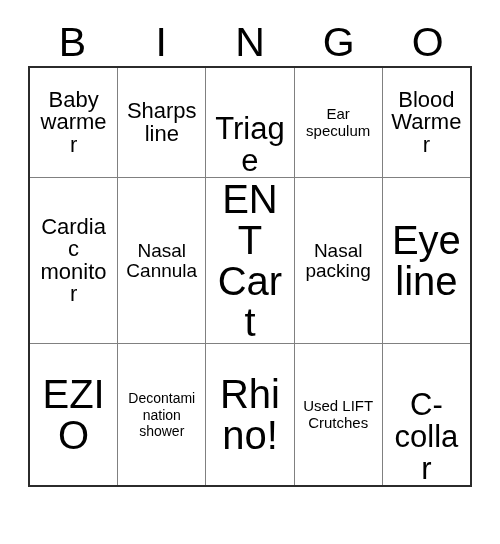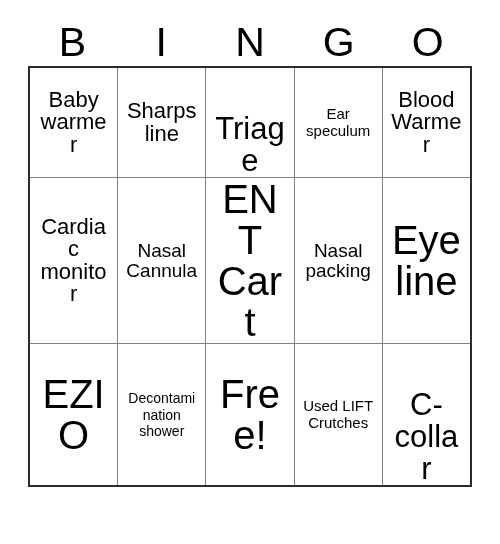--- a/index.html
+++ b/index.html
@@ -121,21 +121,21 @@
           </td>
       </tr>
       <tr>
         <td>
             <span class="cell-text s-huge">EZIO</span>
           </td>
         <td>
             <span class="cell-text s-xs">Decontamination shower</span>
           </td>
         <td>
-            <span class="cell-text s-huge">Free!</span>
+            <span class="cell-text s-huge">Rhino!</span>
           </td>
         <td>
             <span class="cell-text s-sm">Used LIFT Crutches</span>
           </td>
         <td>
             <span class="cell-text s-xxl">C-collar</span>
           </td>
       </tr>
     </tbody>
   </table>

